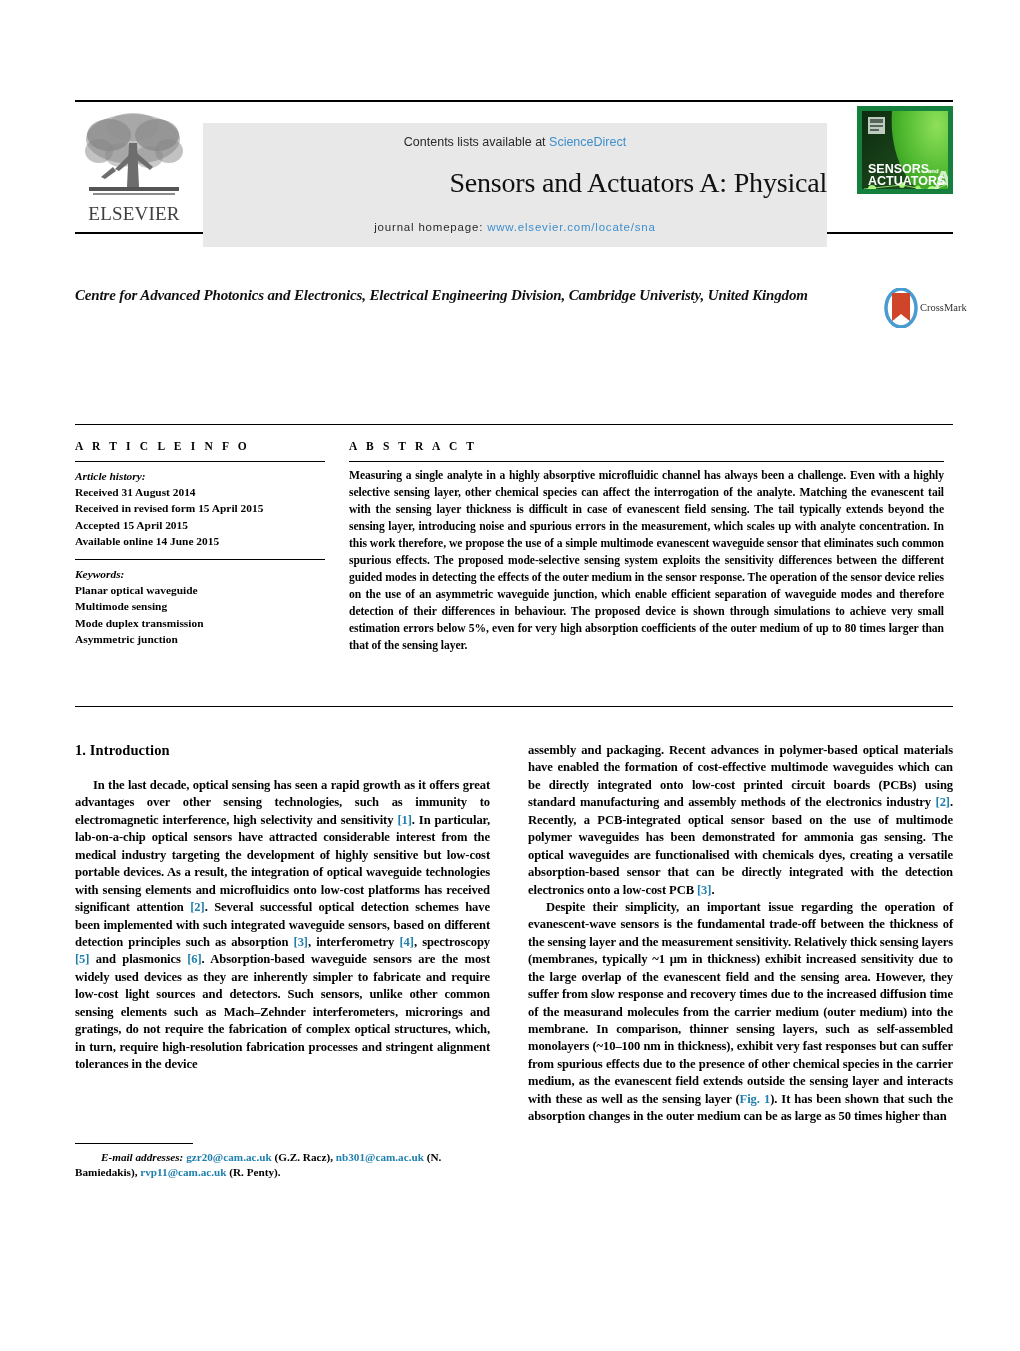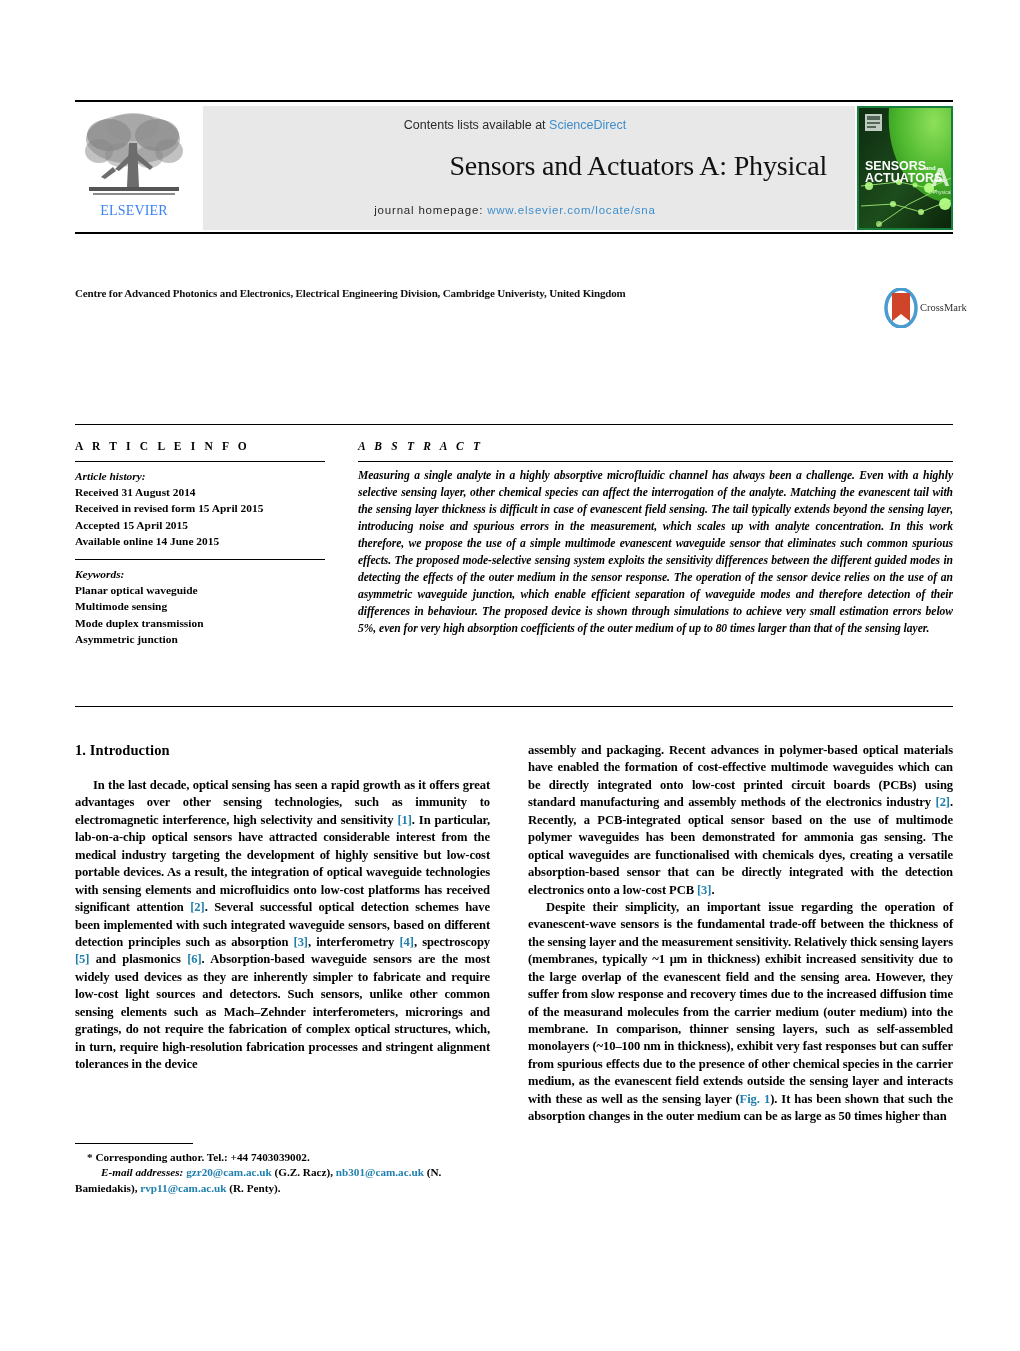--- a/index.html
+++ b/index.html
@@ -50,33 +50,32 @@
     width: 118px;
     height: 124px;
   }
   .tree-svg { position:absolute; left: 8px; top: 2px; }
   .elsevier-word {
     position: absolute;
     left: 0; top: 96px;
     width: 118px;
     text-align: center;
     font-family: "Liberation Serif", serif;
-    font-size: 14px;
+    font-size: 19px;
     letter-spacing: 0.2px;
-    color: #3b82f6;
+    color: #404040;
     font-weight: 400;
   }
 
   .journal-band {
     position: absolute;
-    left: 128px; top: 4px;
+    left: 128px; top: 21px;
     width: 624px;
     height: 124px;
     background: #e8e8e8;
-    padding-left: 28px;
   }
   .contents-line {
     position: absolute;
     left: 0; top: 12px;
     width: 624px;
     text-align: center;
     font-family: "Liberation Sans", sans-serif;
     font-size: 12.5px;
     color: #2a2a2a;
   }
@@ -100,22 +99,22 @@
     font-size: 11.5px;
     letter-spacing: 0.8px;
     color: #2a2a2a;
   }
   .homepage-line .url { color: #3e8ecc; }
 
   .cover-thumb {
     position: absolute;
     right: 0; top: 4px;
     width: 96px;
-    height: 124px;
-    border: 2px solid #15803d;
+    height: 88px;
+    border: 5px solid #15803d;
     box-sizing: border-box;
     overflow: hidden;
     background: #0a2a0a;
   }
 
   
   .title-block {
     position: absolute;
     left: 75px; top: 280px;
     width: 790px;
@@ -133,21 +132,22 @@
     margin-top: 14px;
     font-family: "Liberation Serif", serif;
     font-size: 18px;
     color: #111;
     letter-spacing: -0.1px;
   }
   .authors .star { color: #2f7fae; font-size: 14px; vertical-align: super; }
   .affiliation {
     margin-top: 7px;
     font-family: "Liberation Serif", serif;
-    font-size: 11px;
+    font-style: italic;
+    font-size: 15px;
     color: #111;
     font-weight: bold;
     letter-spacing: -0.15px;
   }
   .crossmark {
     position: absolute;
     left: 884px; top: 288px;
     width: 76px;
     height: 48px;
   }
@@ -167,23 +167,22 @@
     border-top: 1.6px solid #000;
   }
 
   .info-col {
     position: absolute;
     left: 75px; top: 440px;
     width: 250px;
   }
   .abs-col {
     position: absolute;
-    left: 358px; top: 440px;
+    left: 349px; top: 440px;
     width: 595px;
-    font-style: italic;
   }
   .sec-head {
     font-family: "Liberation Serif", serif;
     font-weight: bold;
     font-size: 11.5px;
     letter-spacing: 3.2px;
     color: #000;
   }
   .hr-thin {
     border-top: 1.5px solid #000;
@@ -417,23 +416,20 @@
     <p class="para"><span>In the last decade, optical sensing has seen a rapid growth as it offers great advantages over other sensing technologies, such as immunity to electromagnetic interference, high selectivity and sensitivity </span><span class="ref">[1]</span><span>. In particular, lab-on-a-chip optical sensors have attracted considerable interest from the medical industry targeting the development of highly sensitive but low-cost portable devices. As a result, the integration of optical waveguide technologies with sensing elements and microfluidics onto low-cost platforms has received significant attention </span><span class="ref">[2]</span><span>. Several successful optical detection schemes have been implemented with such integrated waveguide sensors, based on different detection principles such as absorption </span><span class="ref">[3]</span><span>, interferometry </span><span class="ref">[4]</span><span>, spectroscopy </span><span class="ref">[5]</span><span> and plasmonics </span><span class="ref">[6]</span><span>. Absorption-based waveguide sensors are the most widely used devices as they are inherently simpler to fabricate and require low-cost light sources and detectors. Such sensors, unlike other common sensing elements such as Mach–Zehnder interferometers, microrings and gratings, do not require the fabrication of complex optical structures, which, in turn, require high-resolution fabrication processes and stringent alignment tolerances in the device</span></p>
   </div>
 
   <div class="body-right">
     <p class="para noindent"><span>assembly and packaging. Recent advances in polymer-based optical materials have enabled the formation of cost-effective multimode waveguides which can be directly integrated onto low-cost printed circuit boards (PCBs) using standard manufacturing and assembly methods of the electronics industry </span><span class="ref">[2]</span><span>. Recently, a PCB-integrated optical sensor based on the use of multimode polymer waveguides has been demonstrated for ammonia gas sensing. The optical waveguides are functionalised with chemicals dyes, creating a versatile absorption-based sensor that can be directly integrated with the detection electronics onto a low-cost PCB </span><span class="ref">[3]</span><span>.</span></p>
     <p class="para"><span>Despite their simplicity, an important issue regarding the operation of evanescent-wave sensors is the fundamental trade-off between the thickness of the sensing layer and the measurement sensitivity. Relatively thick sensing layers (membranes, typically ~1 μm in thickness) exhibit increased sensitivity due to the large overlap of the evanescent field and the sensing area. However, they suffer from slow response and recovery times due to the increased diffusion time of the measurand molecules from the carrier medium (outer medium) into the membrane. In comparison, thinner sensing layers, such as self-assembled monolayers (~10–100 nm in thickness), exhibit very fast responses but can suffer from spurious effects due to the presence of other chemical species in the carrier medium, as the evanescent field extends outside the sensing layer and interacts with these as well as the sensing layer (</span><span class="ref">Fig. 1</span><span>). It has been shown that such the absorption changes in the outer medium can be as large as 50 times higher than</span></p>
   </div>
 
   <div class="footnote">
     <div class="footnote-rule"></div>
-    <div class="fn-line fn-indent">
-      <span>*</span><span> Corresponding author. Tel.: +44 7403039002.</span>
-    </div>
     <div class="fn-line" style="text-indent:26px;">
       <span class="fn-em">E-mail addresses:</span>
       <a class="lnk" href="#" style="text-decoration:none">gzr20@cam.ac.uk</a><span> (G.Z. Racz), </span><a class="lnk" href="#" style="text-decoration:none">nb301@cam.ac.uk</a><span> (N. Bamiedakis), </span><a class="lnk" href="#" style="text-decoration:none">rvp11@cam.ac.uk</a><span> (R. Penty).</span>
     </div>
   </div>
 
 
 </div>
 
 </body></html>

